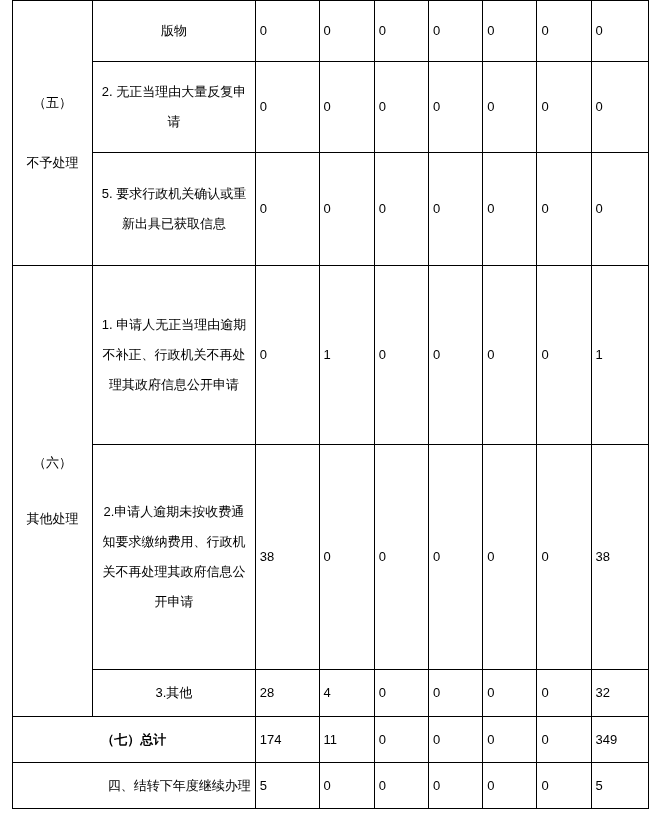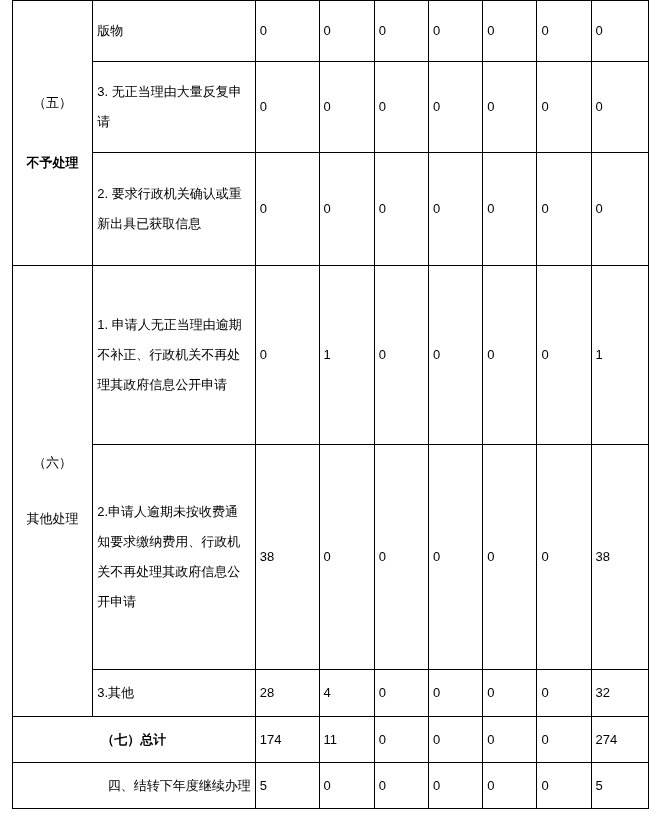--- a/index.html
+++ b/index.html
@@ -44,21 +44,21 @@
   col.c-num4  { width: 50px; }
   col.c-num5  { width: 50px; }
   col.c-num6  { width: 50px; }
   col.c-total { width: 53px; }
 
   td.cat {
     text-align: center;
     vertical-align: middle;
   }
   td.item {
-    text-align: left;
+    text-align: center;
     vertical-align: middle;
   }
   td.num {
     text-align: left;
     vertical-align: middle;
     padding-left: 6px;
   }
   .catline { display: block; }
   .fullrow {
     text-align: right;
@@ -79,45 +79,45 @@
       <col class="c-num4">
       <col class="c-num5">
       <col class="c-num6">
       <col class="c-total">
     </colgroup>
     <tbody>
 
       <tr>
         <td class="cat" rowspan="3" style="height:262px;">
           <span class="catline">（五）</span>
-          <span class="catline" style="margin-top:30px;font-weight:bold;">不予处理</span>
+          <span class="catline" style="margin-top:30px;">不予处理</span>
         </td>
         <td class="item" style="height:60px;">版物</td>
         <td class="num">0</td>
         <td class="num">0</td>
         <td class="num">0</td>
         <td class="num">0</td>
         <td class="num">0</td>
         <td class="num">0</td>
         <td class="num">0</td>
       </tr>
 
       <tr>
-        <td class="item" style="height:90px;">3. 无正当理由大量反复申请</td>
+        <td class="item" style="height:90px;">2. 无正当理由大量反复申请</td>
         <td class="num">0</td>
         <td class="num">0</td>
         <td class="num">0</td>
         <td class="num">0</td>
         <td class="num">0</td>
         <td class="num">0</td>
         <td class="num">0</td>
       </tr>
 
       <tr>
-        <td class="item" style="height:112px;">2. 要求行政机关确认或重新出具已获取信息</td>
+        <td class="item" style="height:112px;">5. 要求行政机关确认或重新出具已获取信息</td>
         <td class="num">0</td>
         <td class="num">0</td>
         <td class="num">0</td>
         <td class="num">0</td>
         <td class="num">0</td>
         <td class="num">0</td>
         <td class="num">0</td>
       </tr>
 
       <tr>
@@ -158,21 +158,21 @@
       </tr>
 
       <tr>
         <td class="cat" colspan="2" style="height:45px;font-weight:bold;">（七）总计</td>
         <td class="num">174</td>
         <td class="num">11</td>
         <td class="num">0</td>
         <td class="num">0</td>
         <td class="num">0</td>
         <td class="num">0</td>
-        <td class="num">274</td>
+        <td class="num">349</td>
       </tr>
 
       <tr>
         <td class="fullrow" colspan="2" style="height:45px;">四、结转下年度继续办理</td>
         <td class="num">5</td>
         <td class="num">0</td>
         <td class="num">0</td>
         <td class="num">0</td>
         <td class="num">0</td>
         <td class="num">0</td>

